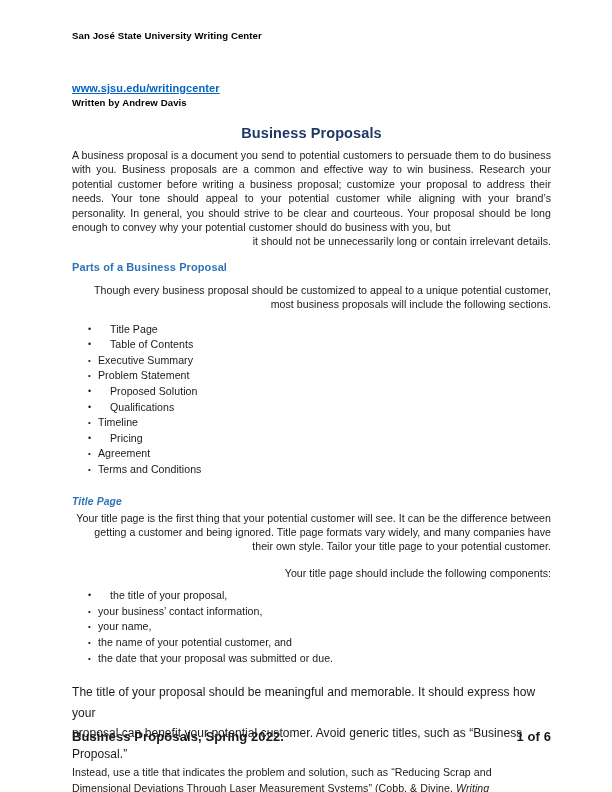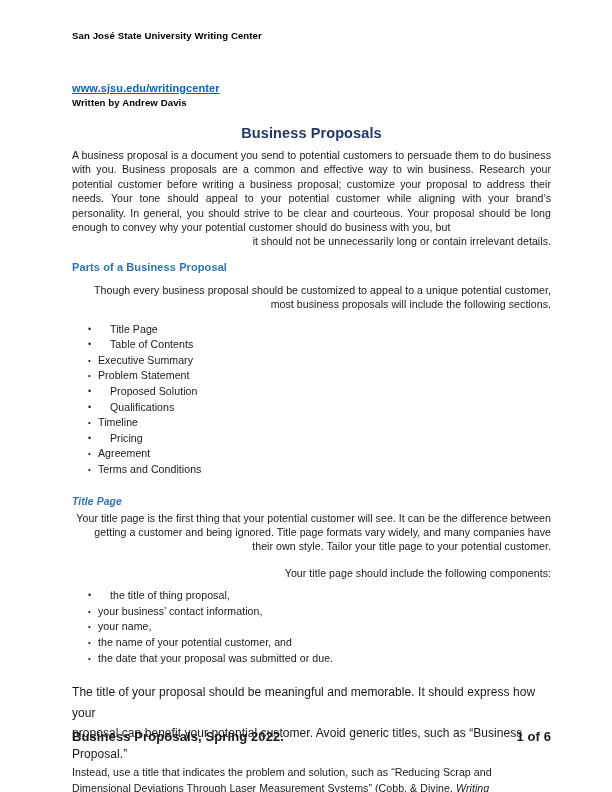--- a/index.html
+++ b/index.html
@@ -222,21 +222,21 @@
     <div class="h3">Title Page</div>
 
     <div class="gap-4"></div>
     <p class="body">Your title page is the first thing that your potential customer will see. It can be the difference between getting a customer and being ignored. Title page formats vary widely, and many companies have their own style. Tailor your title page to your potential customer.</p>
 
     <div class="gap-12"></div>
     <p class="body">Your title page should include the following components:</p>
 
     <div class="gap-8"></div>
     <ul class="bullets">
-      <li class="wide"><span>the title of thing proposal,</span></li>
+      <li class="wide"><span>the title of your proposal,</span></li>
       <li class="tight"><span>your business’ contact information,</span></li>
       <li class="tight"><span>your name,</span></li>
       <li class="tight"><span>the name of your potential customer, and</span></li>
       <li class="tight"><span>the date that your proposal was submitted or due.</span></li>
     </ul>
 
     <div class="gap-16"></div>
     <div class="closing-loose">The title of your proposal should be meaningful and memorable. It should express how your</div>
     <div class="closing-loose">proposal can benefit your potential customer. Avoid generic titles, such as “Business Proposal.”</div>
     <div class="closing-tight">Instead, use a title that indicates the problem and solution, such as “Reducing Scrap and</div>

